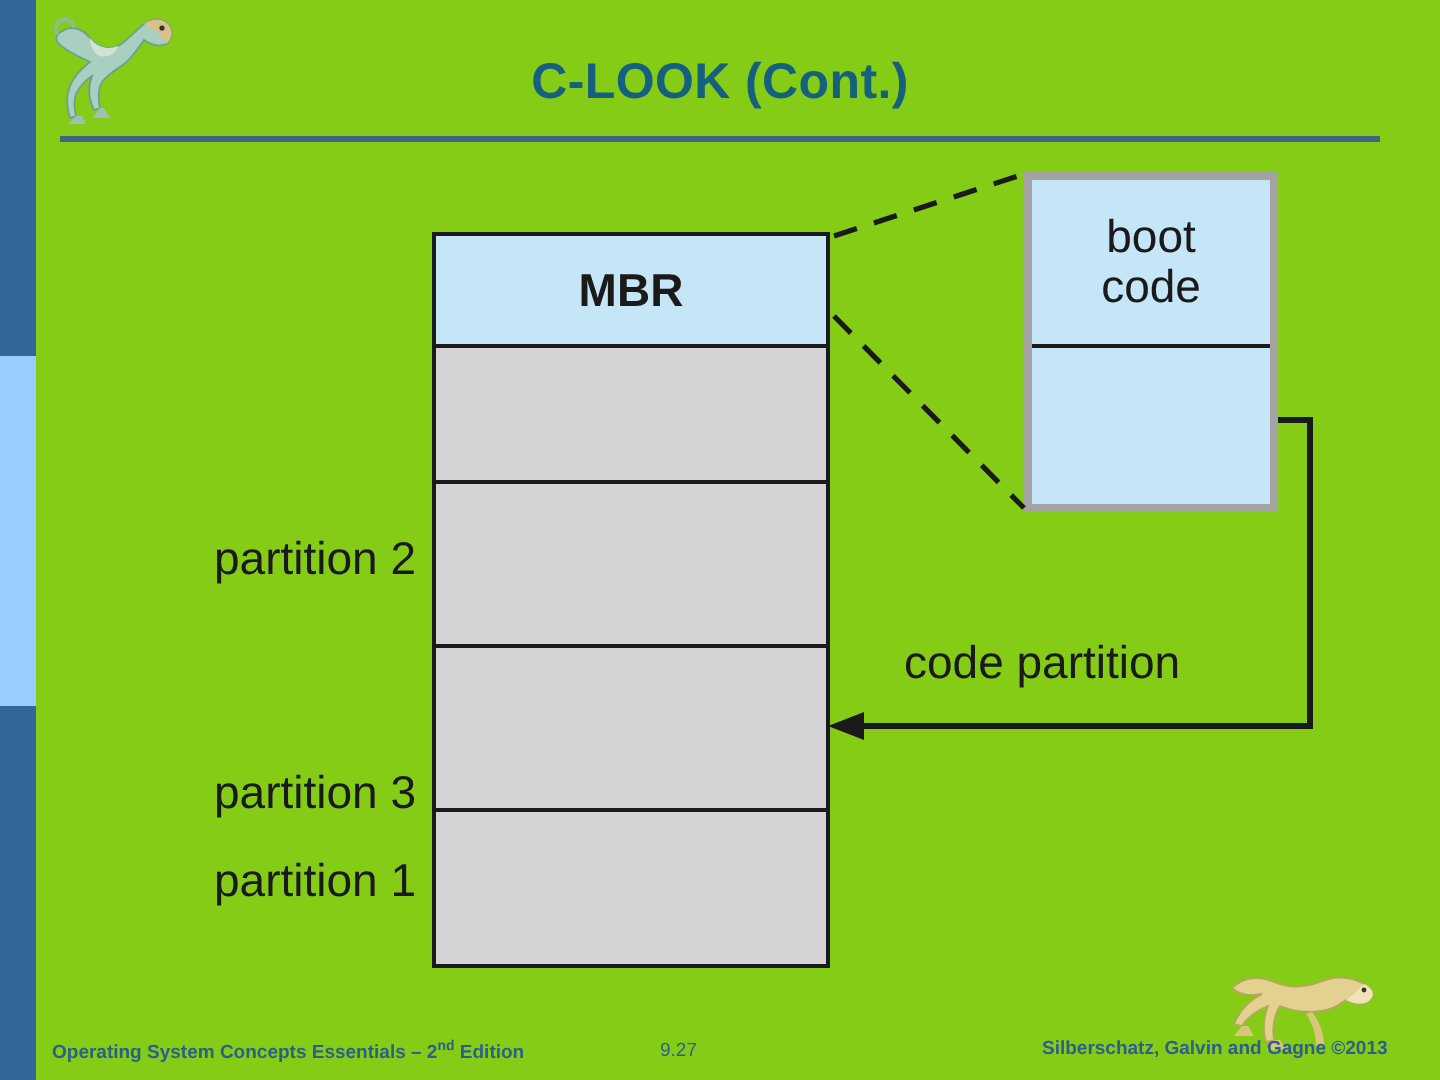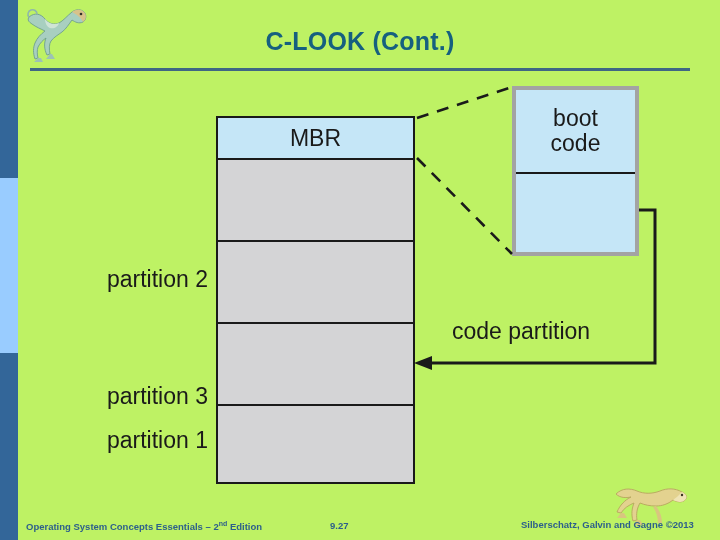--- a/index.html
+++ b/index.html
@@ -7,21 +7,21 @@
     padding: 0;
     background: #ffffff;
   }
   body {
     font-family: "Liberation Sans", sans-serif;
   }
   #slide {
     position: relative;
     width: 720px;
     height: 540px;
-    background: #bef264;
+    background: #84cc16;
     overflow: hidden;
   }
 
   
   .rail {
     position: absolute;
     left: 0;
     width: 18px;
   }
   .rail-top    { top: 0;     height: 178px; background: #336699; }
@@ -81,23 +81,24 @@
     width: 100%;
     box-sizing: border-box;
     display: flex;
     align-items: center;
     justify-content: center;
     color: #1a1a1a;
     font-size: 23px;
   }
   .cell-mbr {
     top: 0;
-    height: 42px;
+    height: 56px;
     background: #c5e6f7;
     border-bottom: 2px solid #1a1a1a;
+    font-weight: bold;
   }
   .cell-p1 { top: 42px;  height: 82px; border-bottom: 2px solid #1a1a1a; }
   .cell-p2 { top: 124px; height: 82px; border-bottom: 2px solid #1a1a1a; }
   .cell-p3 { top: 206px; height: 82px; border-bottom: 2px solid #1a1a1a; }
   .cell-p4 { top: 288px; height: 76px; }
 
   .part-label {
     position: absolute;
     left: 60px;
     width: 148px;
@@ -168,21 +169,21 @@
     font-weight: bold;
     white-space: nowrap;
   }
   .footer-left sup { font-size: 7px; }
   .footer-center {
     position: absolute;
     left: 330px;
     top: 520px;
     color: #2d5f8b;
     font-size: 9.5px;
-    font-weight: bold;
+    font-weight: normal;
     white-space: nowrap;
   }
   .footer-right {
     position: absolute;
     left: 521px;
     top: 519px;
     color: #2d5f8b;
     font-size: 9.5px;
     font-weight: bold;
     white-space: nowrap;

